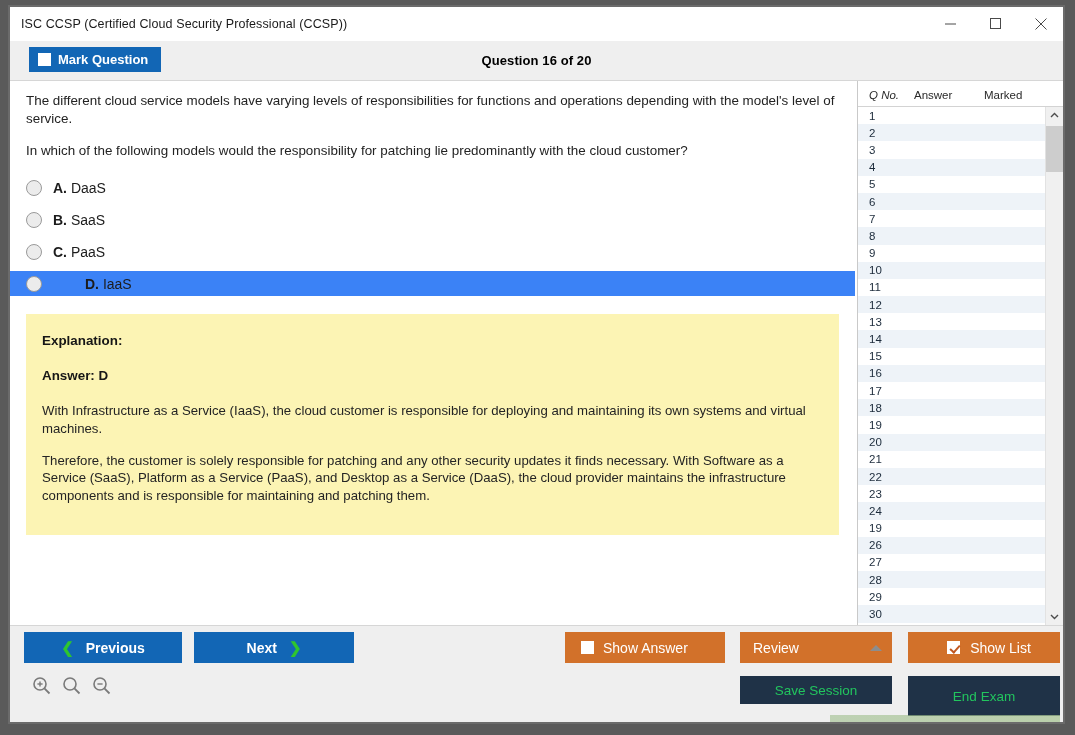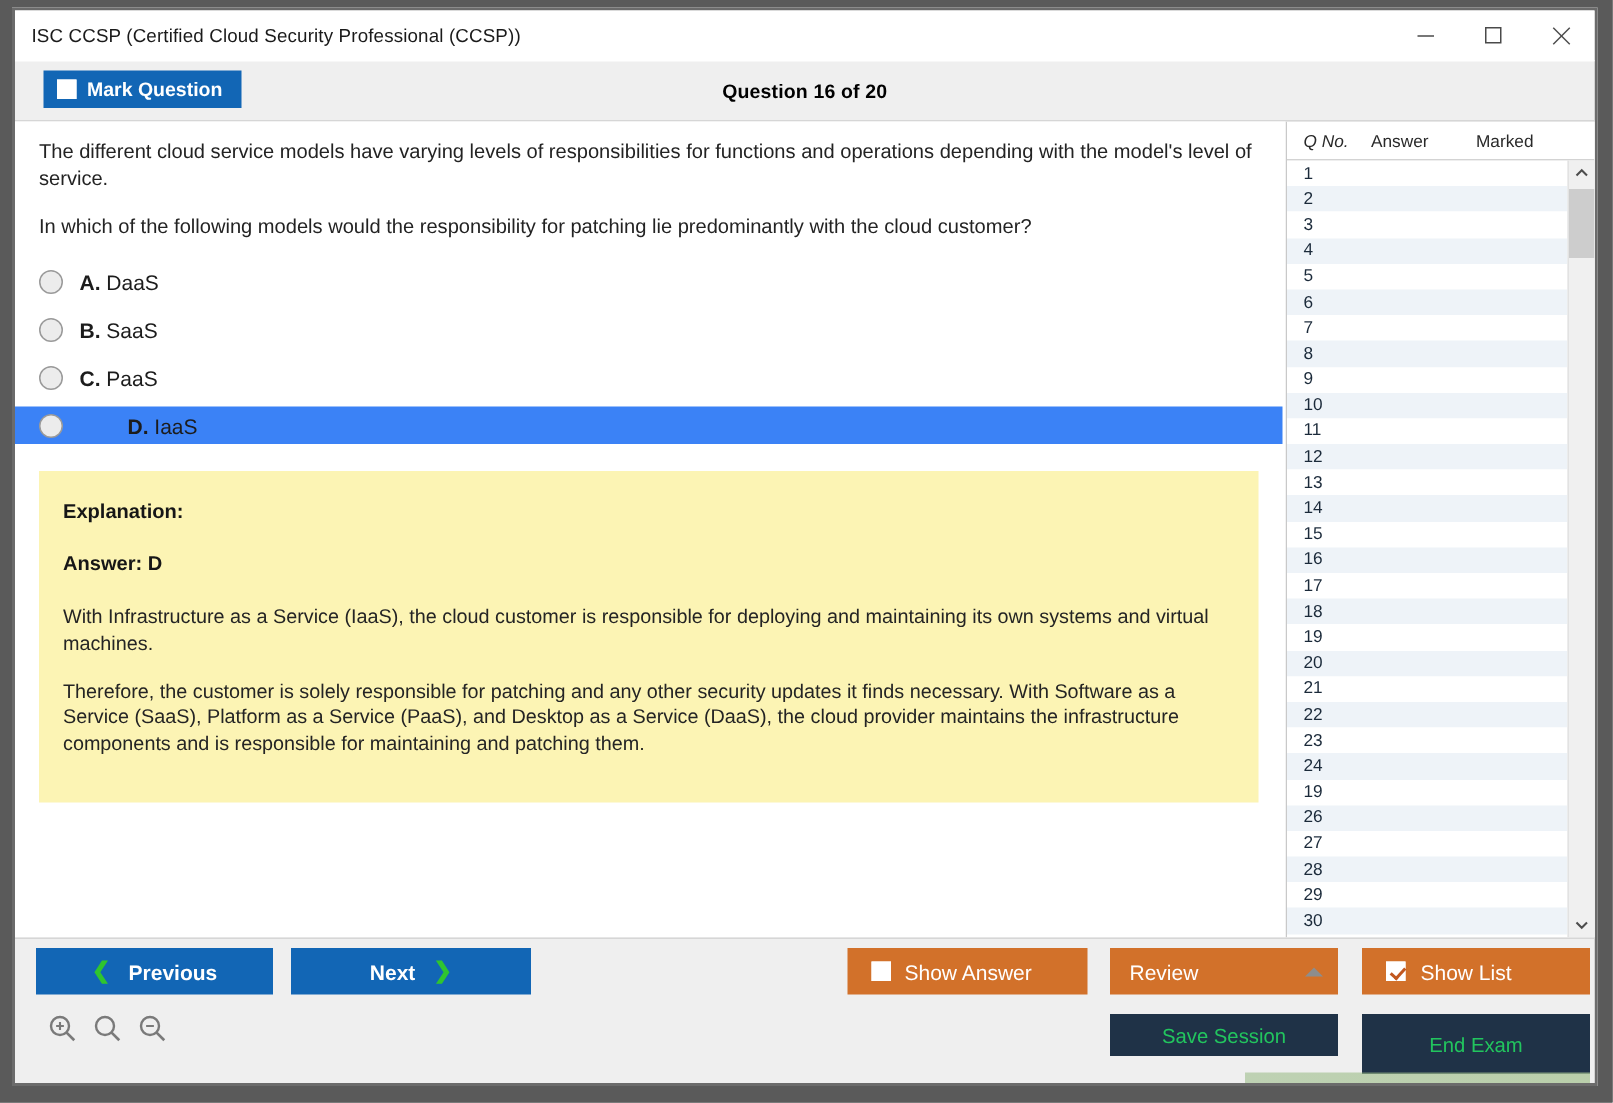--- a/index.html
+++ b/index.html
@@ -308,21 +308,21 @@
   .btn-showanswer {
     left: 555px; top: 6px; width: 160px; height: 31px;
     gap: 9px; justify-content: flex-start; padding-left: 16px;
   }
   .btn-review {
     left: 730px; top: 6px; width: 152px; height: 31px;
     justify-content: space-between; padding: 0 10px 0 13px;
   }
   .btn-showlist {
     left: 898px; top: 6px; width: 152px; height: 31px;
-    gap: 10px; justify-content: flex-start; padding-left: 16px;
+    gap: 10px; justify-content: center; padding-left: 16px;
   }
   .caret-up {
     width: 0; height: 0;
     border-left: 6px solid transparent;
     border-right: 6px solid transparent;
     border-bottom: 6px solid #8d8d8d;
   }
   .btn-dark {
     background: #1f3247;
     color: #22c55e;

